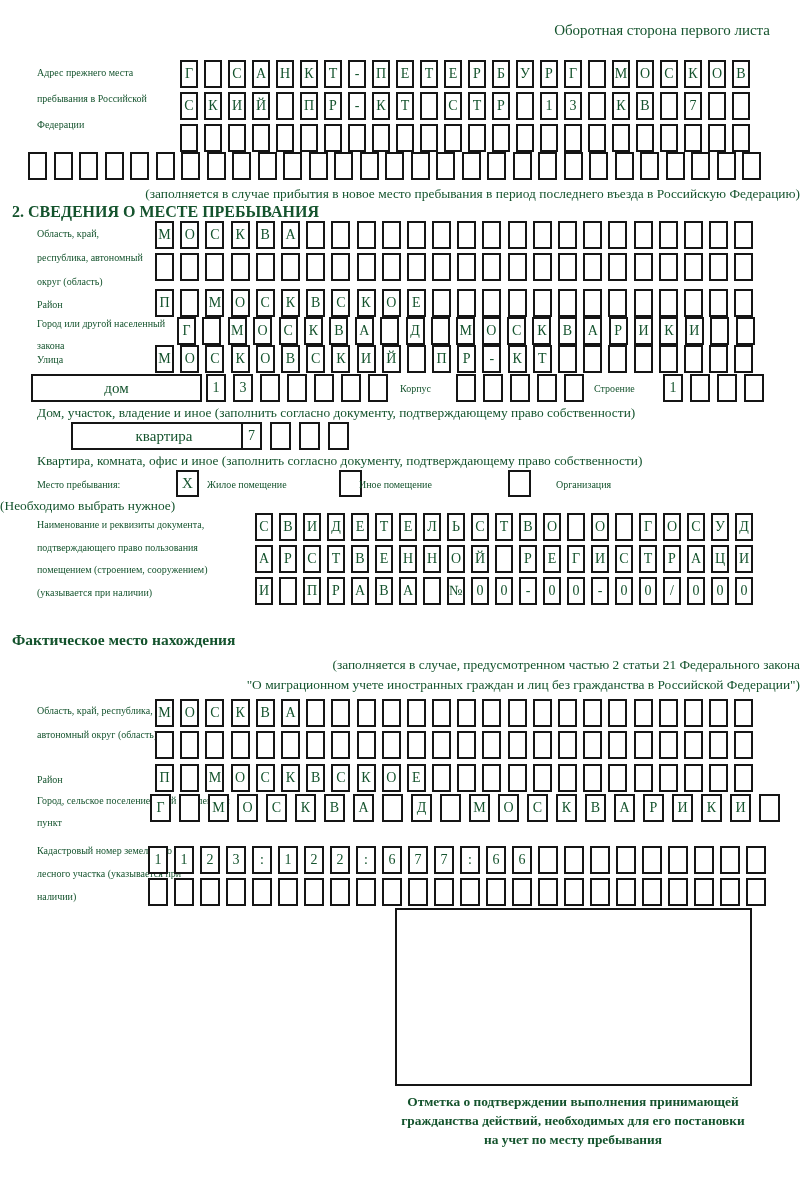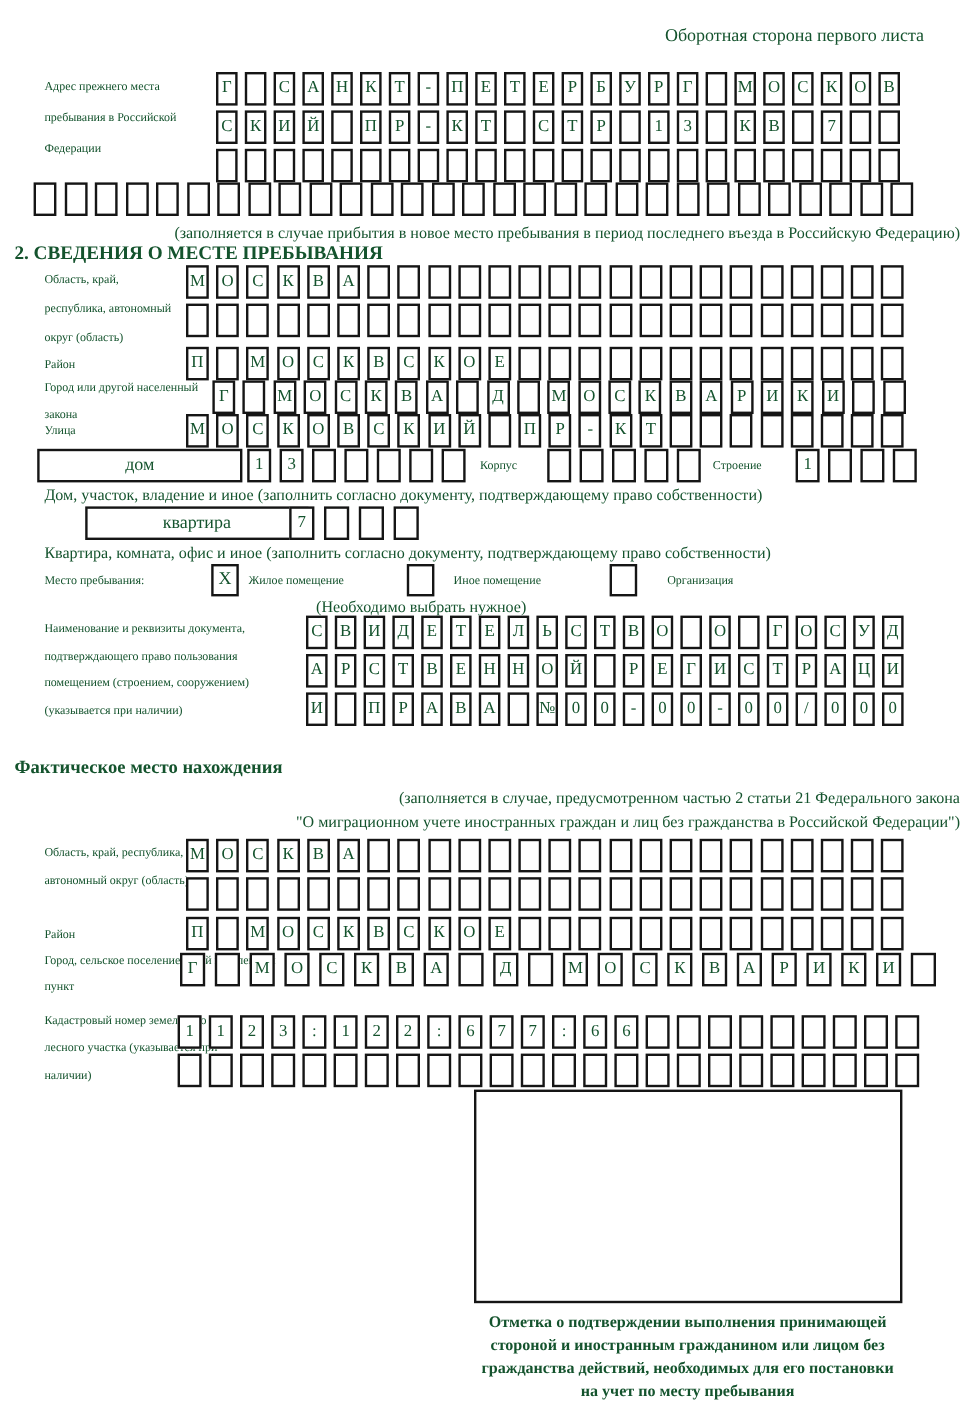--- a/index.html
+++ b/index.html
@@ -326,24 +326,24 @@
       <span class="cell"></span>
       <span class="cell"></span>
       <span class="cell"></span>
     </div>
   <div class="note" style="left:37px;top:453px;">Квартира, комната, офис и иное (заполнить согласно документу, подтверждающему право собственности)</div>
 
   <div class="lbl" style="left:37px;top:472px;">Место пребывания:</div>
   <span class="chk" style="left:176px;top:470px;">X</span>
   <div class="lbl" style="left:207px;top:472px;">Жилое помещение</div>
   <span class="chk" style="left:339px;top:470px;"></span>
-  <div class="lbl" style="left:378px;top:472px;">Иное помещение</div>
+  <div class="lbl" style="left:359px;top:472px;">Иное помещение</div>
   <span class="chk" style="left:508px;top:470px;"></span>
   <div class="lbl" style="left:556px;top:472px;">Организация</div>
-  <div class="note" style="left:0;top:498px;width:680px;text-align:center;padding-left:11px;">(Необходимо выбрать нужное)</div>
+  <div class="note" style="left:0;top:498px;width:680px;">(Необходимо выбрать нужное)</div>
 
   <div class="lbl" style="left:37px;top:514px;width:214px;line-height:22.5px;">Наименование и реквизиты документа, подтверждающего право пользования помещением (строением, сооружением) (указывается при наличии)</div>
   <div class="cellrow" style="left:255px;top:513px;gap:6px;--cw:18px;">
       <span class="cell">С</span>
       <span class="cell">В</span>
       <span class="cell">И</span>
       <span class="cell">Д</span>
       <span class="cell">Е</span>
       <span class="cell">Т</span>
       <span class="cell">Е</span>
@@ -571,18 +571,17 @@
       <span class="cell"></span>
       <span class="cell"></span>
       <span class="cell"></span>
       <span class="cell"></span>
       <span class="cell"></span>
     </div>
 
   <div class="stamp" style="left:395px;top:908px;width:357px;height:178px;"></div>
   <div style="position:absolute;left:373px;top:1092px;width:400px;">
     <div class="cap">Отметка о подтверждении выполнения принимающей</div>
-    <div class="cap">стороной и иностранным гражданином или лицом без</div>
     <div class="cap">гражданства действий, необходимых для его постановки</div>
     <div class="cap">на учет по месту пребывания</div>
   </div>
 
 </div>
 
 </body></html>

